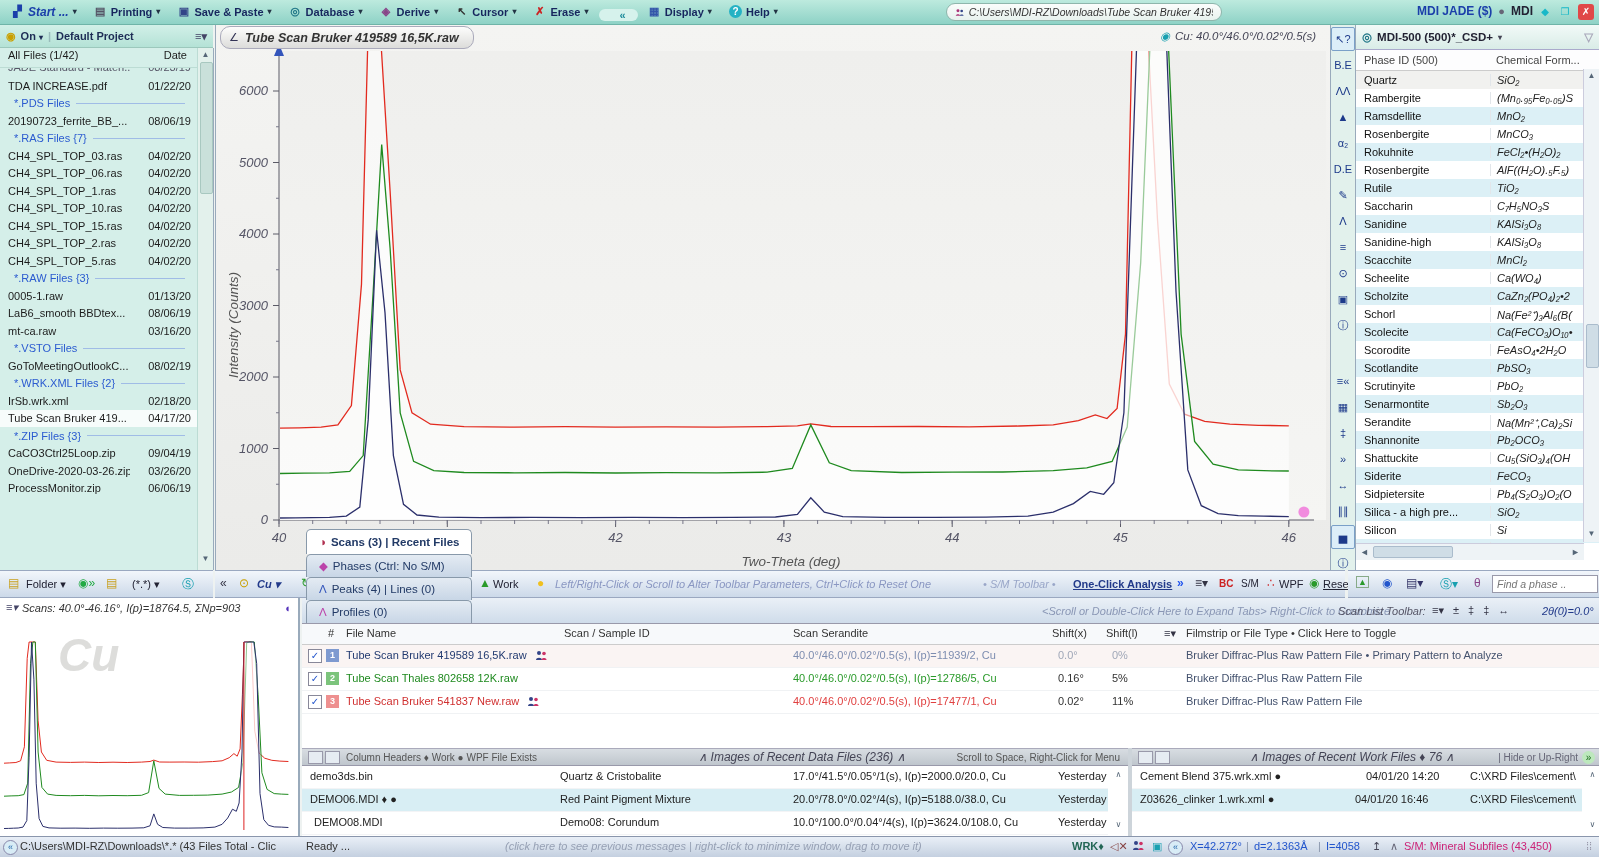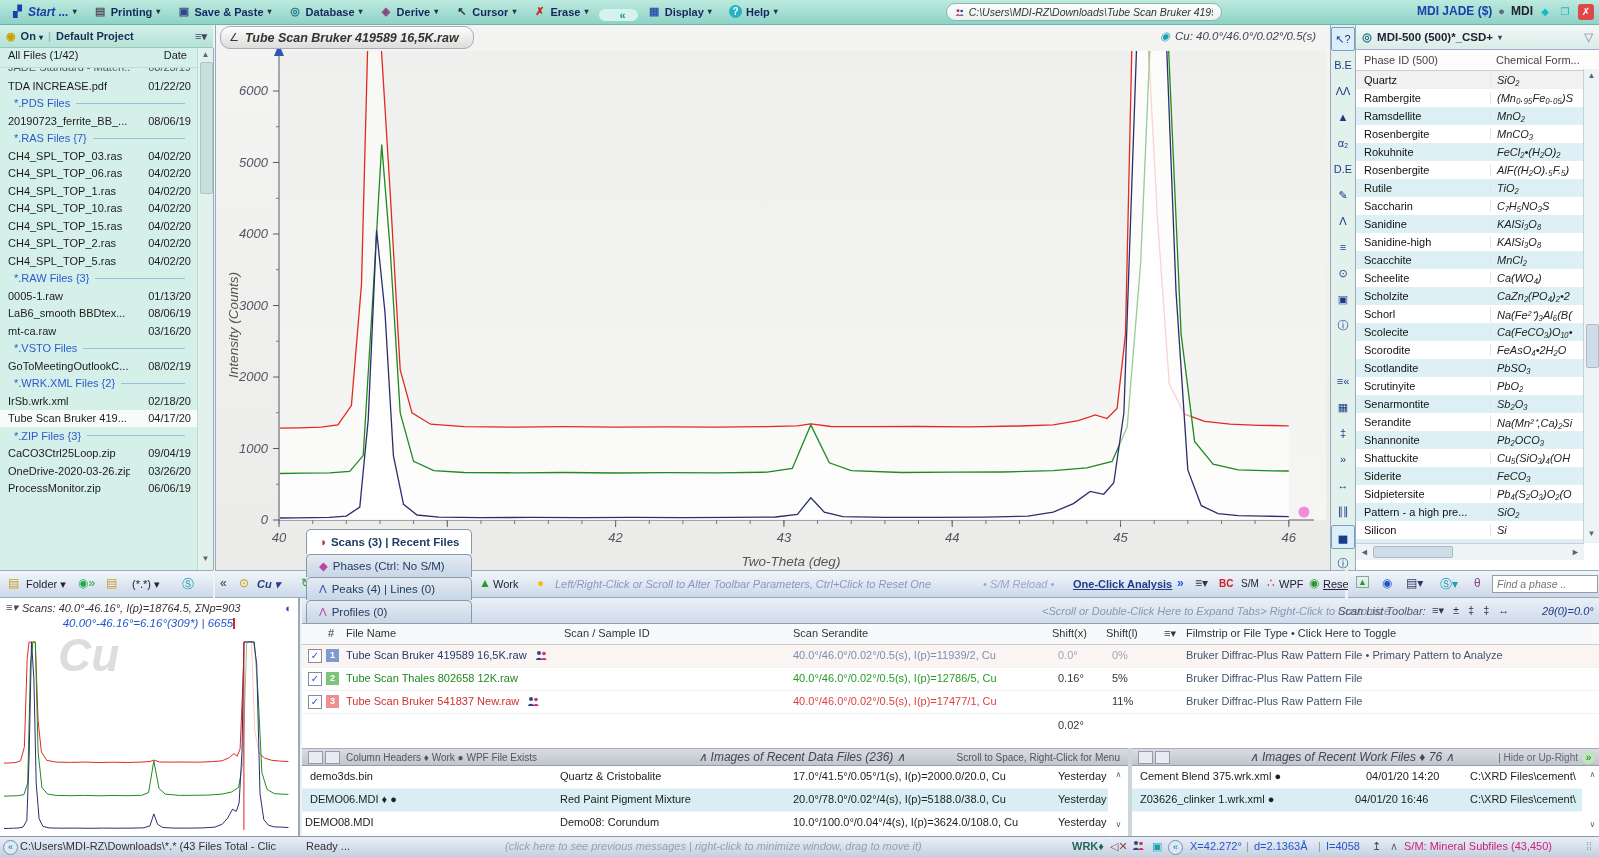--- a/index.html
+++ b/index.html
@@ -664,21 +664,21 @@
           <span class="pn" data-bind-item="name">Siderite</span>
           <span class="pf" data-bind-item="formula">FeCO₃</span>
         </div>
 
         <div class="prow">
           <span class="pn" data-bind-item="name">Sidpietersite</span>
           <span class="pf" data-bind-item="formula">Pb₄(S₂O₃)O₂(O</span>
         </div>
 
         <div class="prow">
-          <span class="pn" data-bind-item="name">Pattern - a high pre...</span>
+          <span class="pn" data-bind-item="name">Silica - a high pre...</span>
           <span class="pf" data-bind-item="formula">SiO₂</span>
         </div>
 
         <div class="prow">
           <span class="pn" data-bind-item="name">Silicon</span>
           <span class="pf" data-bind-item="formula">Si</span>
         </div>
 
         <div class="prow">
           <span class="pn" data-bind-item="name">Silicon Nitride - Al...</span>
@@ -723,21 +723,21 @@
     <span class="tico" style="left:86px;color:#2a9a2a" data-bind="chartbar.reload_glyph">↻</span>
     <span class="tlabel" style="left:102px" data-bind="chartbar.reload">Reload</span>
     <span class="tico" style="left:152px" data-bind="chartbar.scissors">✂</span>
     <span class="tico" style="left:186px;color:#667" data-bind="chartbar.printer">▤</span>
     <span class="tico" style="left:212px;color:#336" data-bind="chartbar.grid">▦</span>
     <span class="tico" style="left:238px;color:#334488" data-bind="chartbar.save">▣</span>
     <span class="tico" style="left:264px;color:#2a9a2a" data-bind="chartbar.work_glyph">▲</span>
     <span class="tlabel" style="left:278px" data-bind="chartbar.work">Work</span>
     <span class="tico" style="left:322px;color:#f0c020" data-bind="chartbar.bulb">●</span>
     <span class="tlabel it" style="left:340px;color:#8a97c2" data-bind="chartbar.hint">Left/Right-Click or Scroll to Alter Toolbar Parameters, Ctrl+Click to Reset One</span>
-    <span class="tlabel it" style="left:768px;color:#99a6c8" data-bind="chartbar.smt">• S/M Reload •</span>
+    <span class="tlabel it" style="left:768px;color:#99a6c8" data-bind="chartbar.smt">• S/M Toolbar •</span>
     <span class="tlabel b" style="left:858px;color:#223a8a;text-decoration:underline" data-bind="chartbar.oca">One-Click Analysis</span>
     <span class="tico b" style="left:962px;color:#2255ee" data-bind="chartbar.oca_arrows">»</span>
     <span class="tico" style="left:980px" data-bind="chartbar.menu">≡▾</span>
     <span class="tlabel b" style="left:1004px;color:#cc2222;font-size:10px" data-bind="chartbar.bc">BC</span>
     <span class="tlabel" style="left:1026px;font-size:10px" data-bind="chartbar.sm">S/M</span>
     <span class="tico" style="left:1052px;color:#cc2222" data-bind="chartbar.wpf_glyph">∴</span>
     <span class="tlabel" style="left:1064px" data-bind="chartbar.wpf">WPF</span>
     <span class="tico" style="left:1094px;color:#2a9a2a" data-bind="chartbar.reset_glyph">◉</span>
     <span class="tlabel" style="left:1108px;text-decoration:underline" data-bind="chartbar.reset">Reset</span>
   </div>
@@ -749,23 +749,20 @@
     <span class="tico" style="left:92px;color:#19a0b0" data-bind="findbar.s_glyph">Ⓢ▾</span>
     <span class="tico" style="left:126px;color:#884488" data-bind="findbar.theta_glyph">θ</span>
     <input style="position: absolute; left: 144px; top: 4px; width: 96px; height: 16px; border: 1px solid rgb(153, 153, 170); font: italic 10.5px &quot;Liberation Sans&quot;, sans-serif; color: rgb(102, 102, 119); padding: 0px 4px;" placeholder="Find a phase ..">
   </div>
 
   <div id="bl">
     <div class="h1">
       <span style="color:#446" data-bind="bottom.left.menu_glyph">≡▾</span>
       <span data-bind="bottom.left.scans_line1">Scans: 40.0°-46.16°, I(p)=18764.5, ΣNp=903</span>
       <span style="margin-left:auto;color:#5533bb" data-bind="bottom.left.dot_glyph">◐</span>
-    </div>
-    <div class="h2">
-      <span data-bind="bottom.left.scans_line2">40.00°-46.16°=6.16°(309*) | 6655</span><span style="display:inline-block;width:2px;height:11px;background:#dd2222;vertical-align:-2px"></span>
     </div>
     <div id="bl-wm" data-bind="bottom.left.watermark">Cu</div>
     <div id="thumb-plot-wrap" style="position:absolute;left:2px;top:40px;width:296px;height:196px"><svg width="296" height="196" viewBox="0 0 296 196">
           <polygon points="2.0,192 2.0,125.2 7.7,124.9 13.9,124.5 18.6,122.8 22.4,108.8 25.2,20.4 27.1,4.0 30.4,4.0 33.3,4.0 36.1,82.8 39.4,114.0 44.7,122.3 54.1,124.1 68.4,124.4 82.6,124.1 96.8,124.5 111.0,124.2 125.2,124.5 139.5,124.1 148.0,123.5 151.8,122.1 157.5,124.0 167.9,124.1 182.1,124.0 196.4,124.2 210.6,123.6 220.1,122.8 227.2,119.7 231.9,115.6 235.2,118.2 238.1,110.9 240.4,56.8 242.3,4.0 246.6,4.0 249.4,4.0 252.8,93.2 257.0,115.0 262.7,120.2 269.8,122.3 277.9,123.1 286.4,123.5 286.4,192" fill="rgba(255,255,255,0.5)"></polygon>
           <polyline points="2.0,125.2 7.7,124.9 13.9,124.5 18.6,122.8 22.4,108.8 25.2,20.4 27.1,4.0 30.4,4.0 33.3,4.0 36.1,82.8 39.4,114.0 44.7,122.3 54.1,124.1 68.4,124.4 82.6,124.1 96.8,124.5 111.0,124.2 125.2,124.5 139.5,124.1 148.0,123.5 151.8,122.1 157.5,124.0 167.9,124.1 182.1,124.0 196.4,124.2 210.6,123.6 220.1,122.8 227.2,119.7 231.9,115.6 235.2,118.2 238.1,110.9 240.4,56.8 242.3,4.0 246.6,4.0 249.4,4.0 252.8,93.2 257.0,115.0 262.7,120.2 269.8,122.3 277.9,123.1 286.4,123.5" fill="none" stroke="#e22a1f" stroke-width="1"></polyline>
           <polygon points="2.0,192 2.0,158.2 9.1,157.9 16.2,157.7 21.9,156.6 25.7,145.2 28.5,25.6 30.9,4.0 33.3,4.0 36.1,114.0 39.9,149.4 45.6,156.1 54.1,157.4 68.4,157.7 82.6,157.4 96.8,157.8 111.0,157.5 125.2,157.7 139.5,157.3 146.6,154.6 151.8,122.8 157.0,150.4 163.2,156.1 177.4,157.4 191.6,157.3 205.8,157.1 220.1,156.1 229.5,154.0 236.6,149.4 240.9,124.4 244.7,4.8 247.5,4.0 252.3,4.0 256.1,56.8 259.9,134.8 265.1,151.4 272.2,155.6 279.3,156.1 286.4,156.4 286.4,192" fill="rgba(255,255,255,0.5)"></polygon>
           <polyline points="2.0,158.2 9.1,157.9 16.2,157.7 21.9,156.6 25.7,145.2 28.5,25.6 30.9,4.0 33.3,4.0 36.1,114.0 39.9,149.4 45.6,156.1 54.1,157.4 68.4,157.7 82.6,157.4 96.8,157.8 111.0,157.5 125.2,157.7 139.5,157.3 146.6,154.6 151.8,122.8 157.0,150.4 163.2,156.1 177.4,157.4 191.6,157.3 205.8,157.1 220.1,156.1 229.5,154.0 236.6,149.4 240.9,124.4 244.7,4.8 247.5,4.0 252.3,4.0 256.1,56.8 259.9,134.8 265.1,151.4 272.2,155.6 279.3,156.1 286.4,156.4" fill="none" stroke="#1f8a1f" stroke-width="1"></polyline>
           <polygon points="2.0,192 2.0,190.5 6.7,190.4 11.5,190.2 16.2,190.0 21.0,189.1 24.8,182.6 27.1,119.2 29.5,4.0 31.9,41.2 34.2,145.2 37.1,180.6 40.9,188.4 47.0,189.9 58.9,190.2 73.1,190.1 87.3,190.3 101.5,190.1 115.8,190.2 130.0,190.1 141.8,189.8 148.0,187.8 151.8,175.9 155.6,186.3 160.8,189.5 172.6,190.1 186.9,190.1 201.1,189.9 212.9,189.1 220.1,186.3 225.7,180.0 230.5,171.2 234.3,173.3 237.1,165.0 240.0,114.0 241.9,4.0 243.8,4.0 251.8,4.0 254.7,25.6 258.0,155.6 261.8,181.6 266.5,187.3 272.2,188.9 279.3,189.1 286.4,189.5 286.4,192" fill="rgba(255,255,255,0.5)"></polygon>
           <polyline points="2.0,190.5 6.7,190.4 11.5,190.2 16.2,190.0 21.0,189.1 24.8,182.6 27.1,119.2 29.5,4.0 31.9,41.2 34.2,145.2 37.1,180.6 40.9,188.4 47.0,189.9 58.9,190.2 73.1,190.1 87.3,190.3 101.5,190.1 115.8,190.2 130.0,190.1 141.8,189.8 148.0,187.8 151.8,175.9 155.6,186.3 160.8,189.5 172.6,190.1 186.9,190.1 201.1,189.9 212.9,189.1 220.1,186.3 225.7,180.0 230.5,171.2 234.3,173.3 237.1,165.0 240.0,114.0 241.9,4.0 243.8,4.0 251.8,4.0 254.7,25.6 258.0,155.6 261.8,181.6 266.5,187.3 272.2,188.9 279.3,189.1 286.4,189.5" fill="none" stroke="#2b2f6b" stroke-width="1"></polyline>
           <line x1="241.9" y1="4" x2="241.9" y2="192" stroke="#dd2222"></line>
@@ -860,21 +857,21 @@
           <span class="cell" style="left:44px;display:flex;gap:8px;align-items:center">
             <span data-bind-item="file" style="color: rgb(208, 48, 48);">Tube Scan Bruker 541837 New.raw</span>
             <svg width="13" height="11" viewBox="0 0 13 11">
               <circle cx="4" cy="3" r="2" fill="#334488"></circle>
               <path d="M1 10c0-3 6-3 6 0z" fill="#334488"></path>
               <circle cx="9" cy="3.5" r="1.8" fill="#cc3366"></circle>
               <path d="M6.5 10c0-2.6 5-2.6 5 0z" fill="#cc3366"></path>
             </svg>
           </span>
           <span class="cell" style="left: 491px; color: rgb(224, 64, 64);" data-bind-item="params">40.0°/46.0°/0.02°/0.5(s), I(p)=17477/1, Cu</span>
-          <span class="cell" style="left: 756px; color: rgb(51, 51, 51); margin-top: 24px;" data-bind-item="shiftx">0.02°</span>
+          <span class="cell" style="left: 756px; color: rgb(51, 51, 51);" data-bind-item="shiftx">0.02°</span>
           <span class="cell" style="left: 810px; color: rgb(51, 51, 51);" data-bind-item="shifti">11%</span>
           <span class="cell" style="left:884px;color:#44526e" data-bind-item="type">Bruker Diffrac-Plus Raw Pattern File</span>
         </div>
       </div>
 
     <div class="gbar" style="left:0;top:150px;width:826px">
       <span class="boxes">
           <span class="bx"></span>
           <span class="bx"></span>
         </span>
@@ -902,21 +899,21 @@
         </div>
 
         <div class="frow sel">
           <span class="cell" style="left:8px" data-bind-item="name">DEMO06.MDI ♦ ●</span>
           <span class="cell" style="left:258px" data-bind-item="desc">Red Paint Pigment Mixture</span>
           <span class="cell" style="left:491px" data-bind-item="params">20.0°/78.0°/0.02°/4(s), I(p)=5188.0/38.0, Cu</span>
           <span class="cell" style="left:756px" data-bind-item="date">Yesterday</span>
         </div>
 
         <div class="frow">
-          <span class="cell" style="left:3px" data-bind-item="name">DEMO08.MDI</span>
+          <span class="cell" style="left:12px" data-bind-item="name">DEMO08.MDI</span>
           <span class="cell" style="left:258px" data-bind-item="desc">Demo08: Corundum</span>
           <span class="cell" style="left:491px" data-bind-item="params">10.0°/100.0°/0.04°/4(s), I(p)=3624.0/108.0, Cu</span>
           <span class="cell" style="left:756px" data-bind-item="date">Yesterday</span>
         </div>
       </div>
     <span class="sarrow" style="left:810px;top:172px;position:absolute">∧</span>
     <span class="sarrow" style="left:810px;top:222px;position:absolute">∨</span>
 
     <div style="position:absolute;left:826px;top:150px;width:4px;height:88px;background:#cdd4da"></div>
 

